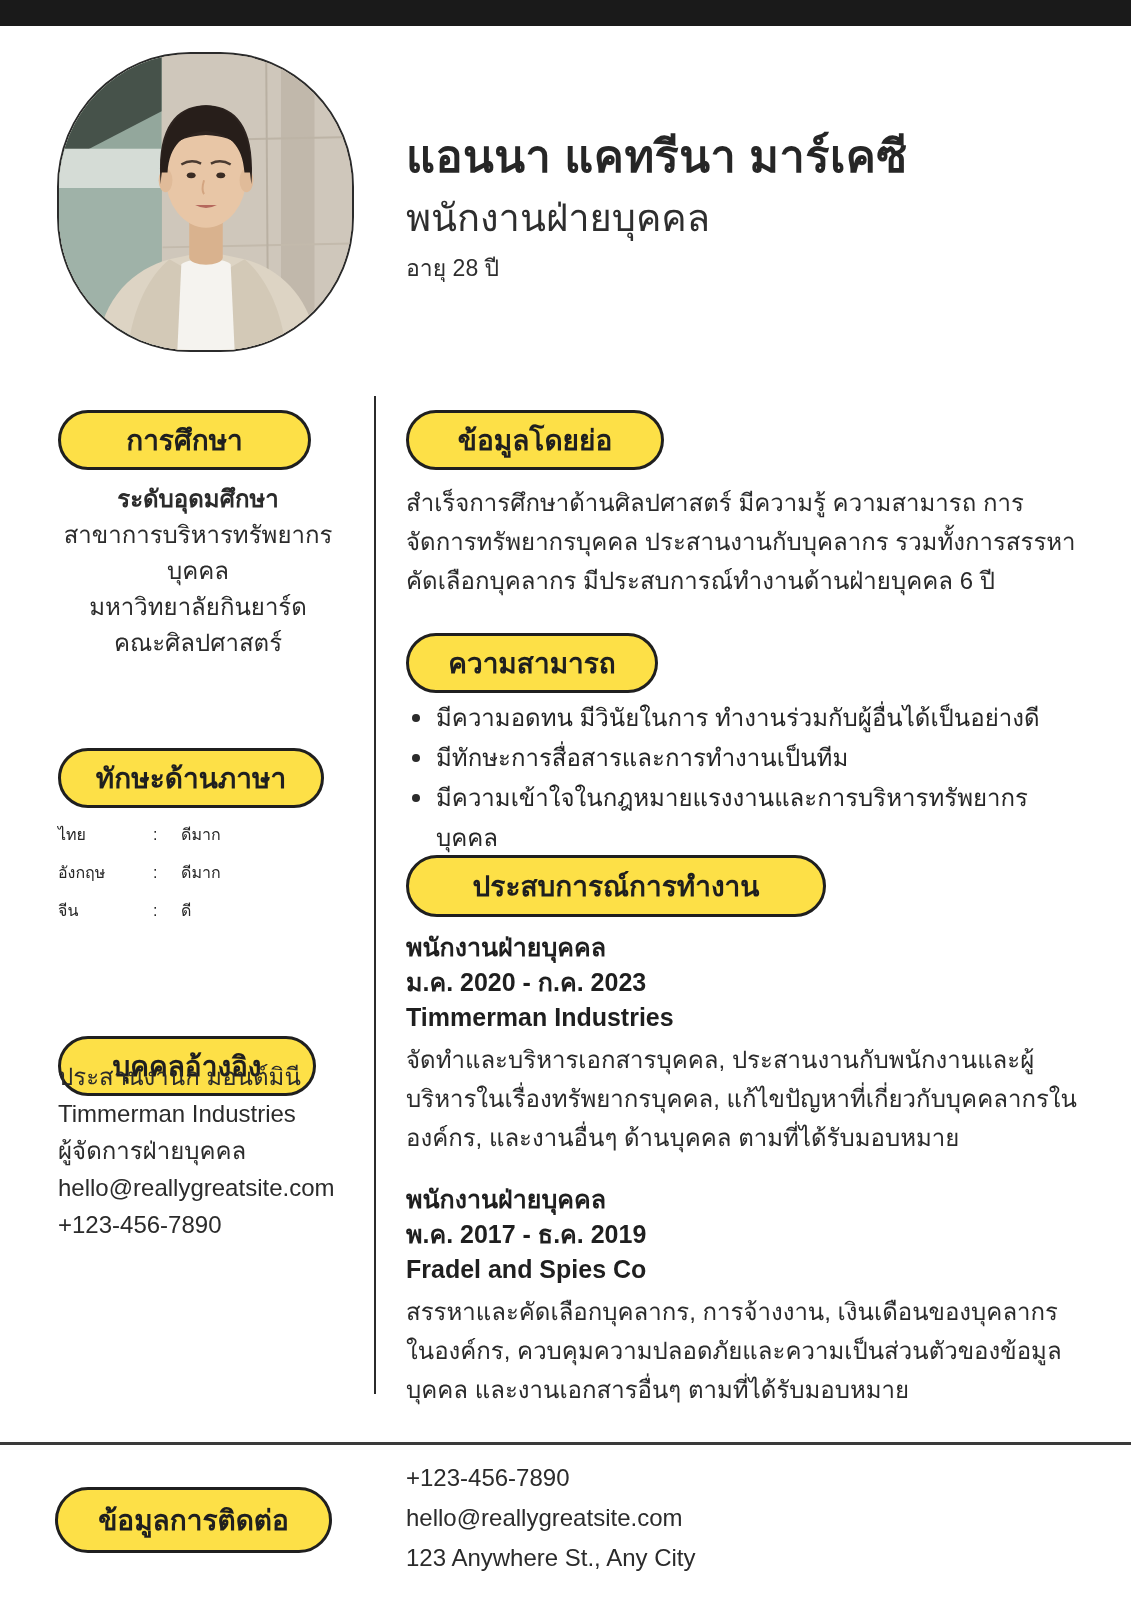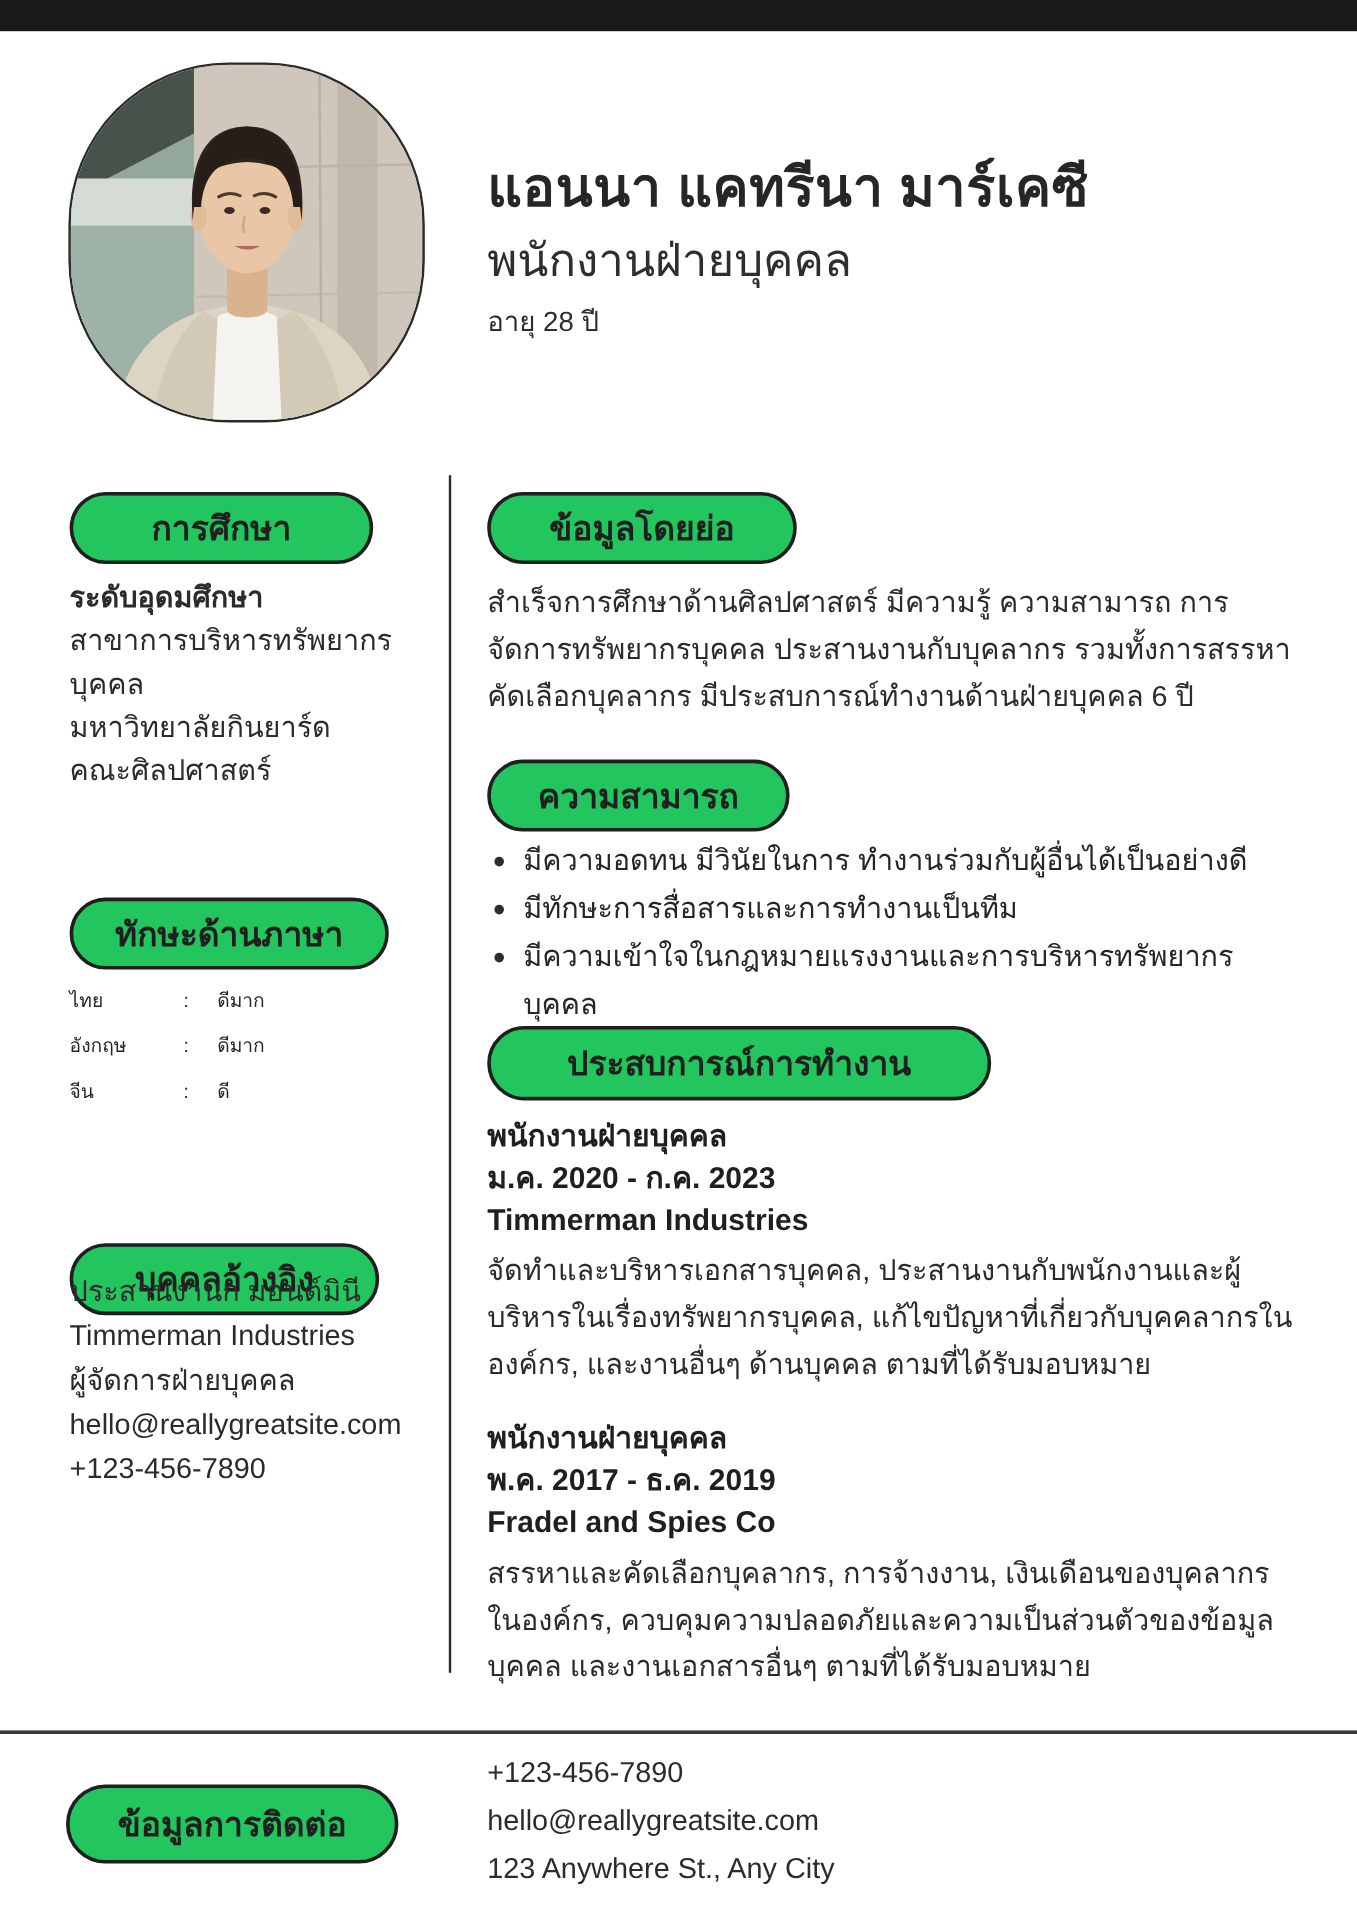--- a/index.html
+++ b/index.html
@@ -15,25 +15,25 @@
     background:#cdc5ba;
   }
   .photo svg{display:block;width:100%;height:100%;}
   .header{position:absolute;left:406px;top:128px;width:690px;}
   .name{font-size:45px;font-weight:800;line-height:58px;margin:0;color:#262626;letter-spacing:.5px;}
   .jobtitle{font-size:38px;font-weight:400;line-height:48px;margin-top:8px;color:#2e2e2e;}
   .age{font-size:23px;font-weight:400;margin-top:8px;color:#2e2e2e;}
   .pill{
     position:absolute;box-sizing:border-box;border:3px solid #1f1f1f;border-radius:44px;
     display:flex;align-items:center;justify-content:center;
-    font-weight:700;font-size:28px;color:#1f1f1f;background:#22c55e;height:60px;
+    font-weight:700;font-size:28px;color:#1f1f1f;background:#fde047;height:60px;
   }
   .body-text{font-size:24px;line-height:39px;color:#2b2b2b;}
   .left-block{position:absolute;left:58px;width:280px;}
-  .left-block .lh36{line-height:36px;}
+  .left-block .lh36{line-height:36px;text-align:center;}
   .bold-line{font-weight:700;}
   .lang-row{display:grid;grid-template-columns:95px 28px 1fr;font-size:16px;line-height:38px;}
   .vdivider{position:absolute;left:374px;top:396px;width:2px;height:998px;background:#2b2b2b;}
   .hdivider{position:absolute;left:0;top:1442px;width:1131px;height:3px;background:#3a3a3a;}
   .right-block{position:absolute;left:406px;width:676px;}
   .skill-item{display:flex;align-items:flex-start;font-size:24px;line-height:40px;}
   .dot{width:8px;height:8px;border-radius:50%;background:#2b2b2b;margin:16px 16px 0 6px;flex:0 0 8px;}
   .job-head{font-size:25px;font-weight:700;line-height:35px;color:#1f1f1f;}
   .footer-contact{position:absolute;left:406px;top:1458px;width:660px;font-size:24px;line-height:40px;color:#2b2b2b;}
 </style>

